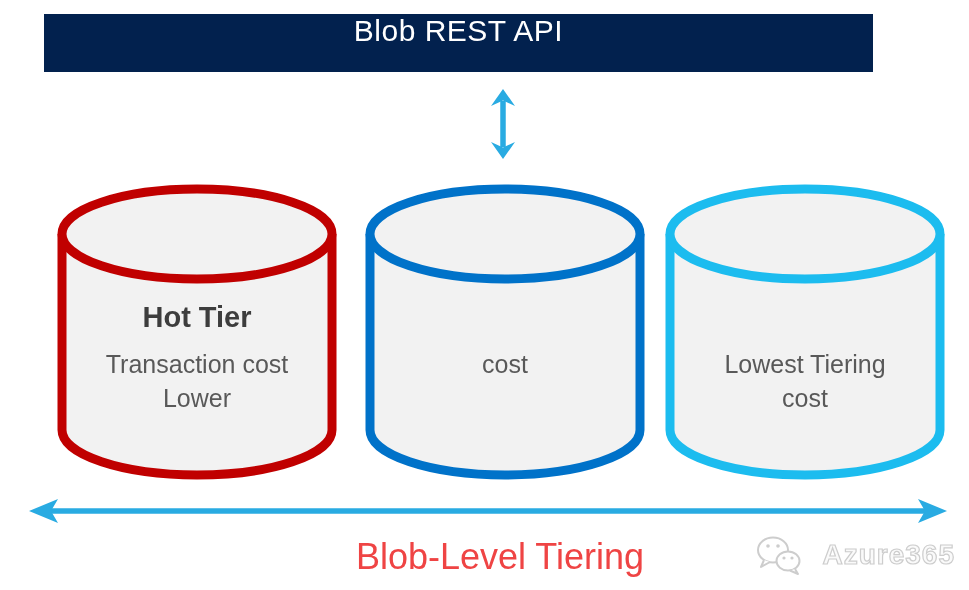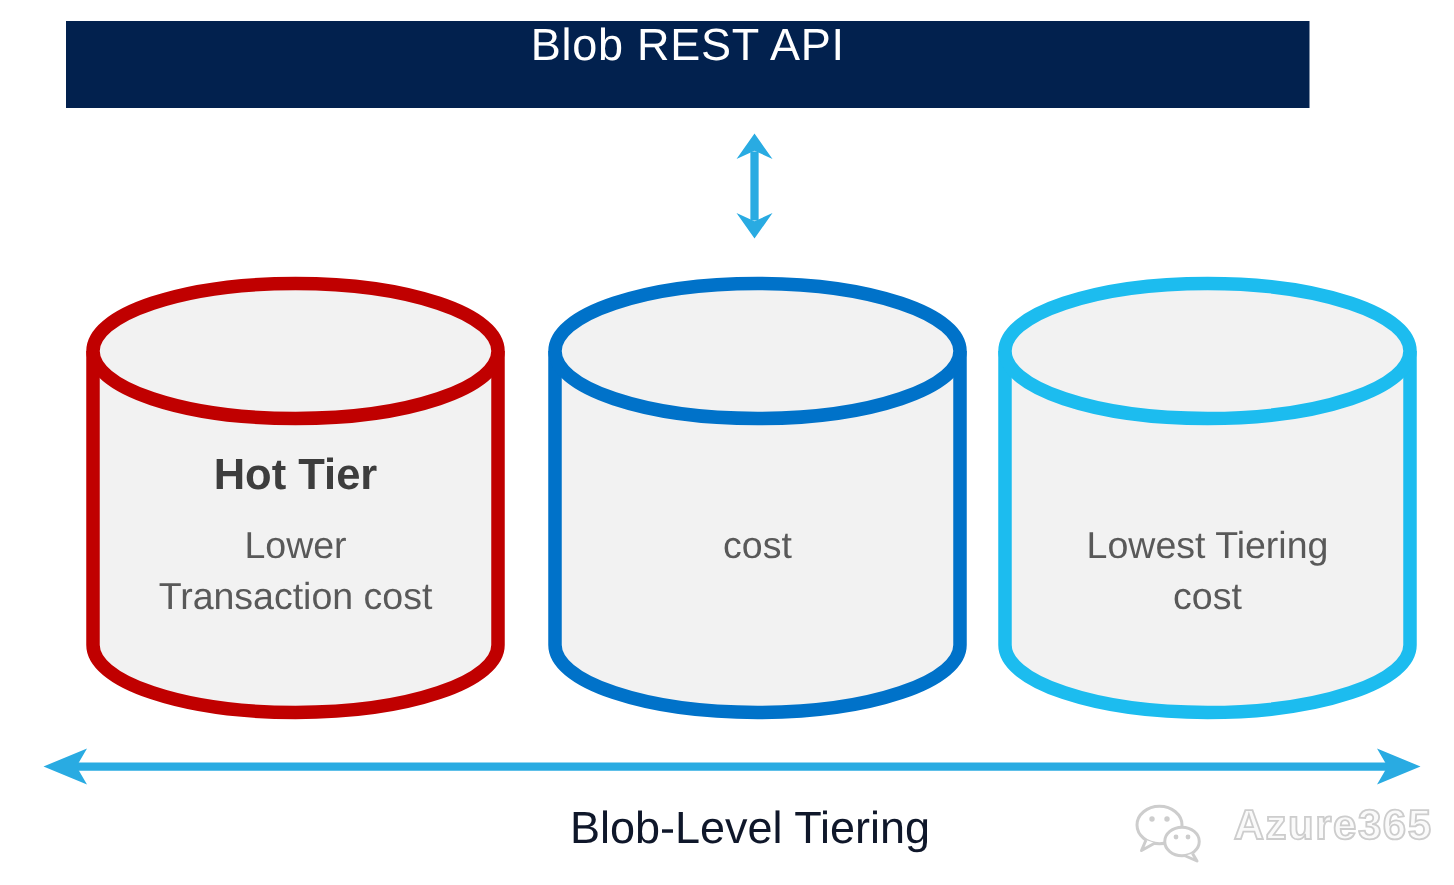--- a/index.html
+++ b/index.html
@@ -25,26 +25,26 @@
     font-size:29px; font-weight:700; color:#3D3D3D;margin-top:24px;
   }
   .cyl-desc {
     position:absolute; left:0; right:0; top:164px; text-align:center;
     font-size:25px; line-height:34px; color:#595959;
   }
 
   
   .footer-label {
     left:30px; top:536px; width:940px; text-align:center;
-    font-size:30px; color:#0f172a;
+    font-size:36px; color:#ef4444;
   }
 
   
   .watermark {
-    right:14px; top:534px; display:flex; gap:20px;
+    right:14px; top:534px; display:flex; align-items:center; gap:20px;
   }
   .watermark-text {
     font-size:28px; font-weight:700;
     color:#fafafa; -webkit-text-stroke:1.2px #cdcdcd;
     letter-spacing:1px;
   }
 </style>
 </head>
 <body>
 
@@ -60,22 +60,22 @@
     <path d="M20,71 L8,54 L20,59.5 L32,54 Z" fill="#29ABE2"></path>
   </svg>
 
   <div class="abs cylinder" style="left:57px;">
     <svg width="280" height="298" viewBox="0 0 280 298">
       <path d="M5,51 L5,247 A135,45 0 0 0 275,247 L275,51" fill="#F2F2F2" stroke-width="9" stroke="#C00000"></path>
       <ellipse cx="140" cy="51" rx="135" ry="45" fill="#F2F2F2" stroke-width="9" stroke="#C00000"></ellipse>
     </svg>
     <div class="cyl-title">Hot Tier</div>
     <div class="cyl-desc">
+      <div>Transaction cost</div>
       <div>Lower</div>
-      <div>Transaction cost</div>
     </div>
   </div>
 
   <div class="abs cylinder" style="left:365px;">
     <svg width="280" height="298" viewBox="0 0 280 298">
       <path d="M5,51 L5,247 A135,45 0 0 0 275,247 L275,51" fill="#F2F2F2" stroke-width="9" stroke="#0072C9"></path>
       <ellipse cx="140" cy="51" rx="135" ry="45" fill="#F2F2F2" stroke-width="9" stroke="#0072C9"></ellipse>
     </svg>
     <div class="cyl-desc">
       <div>cost</div>

